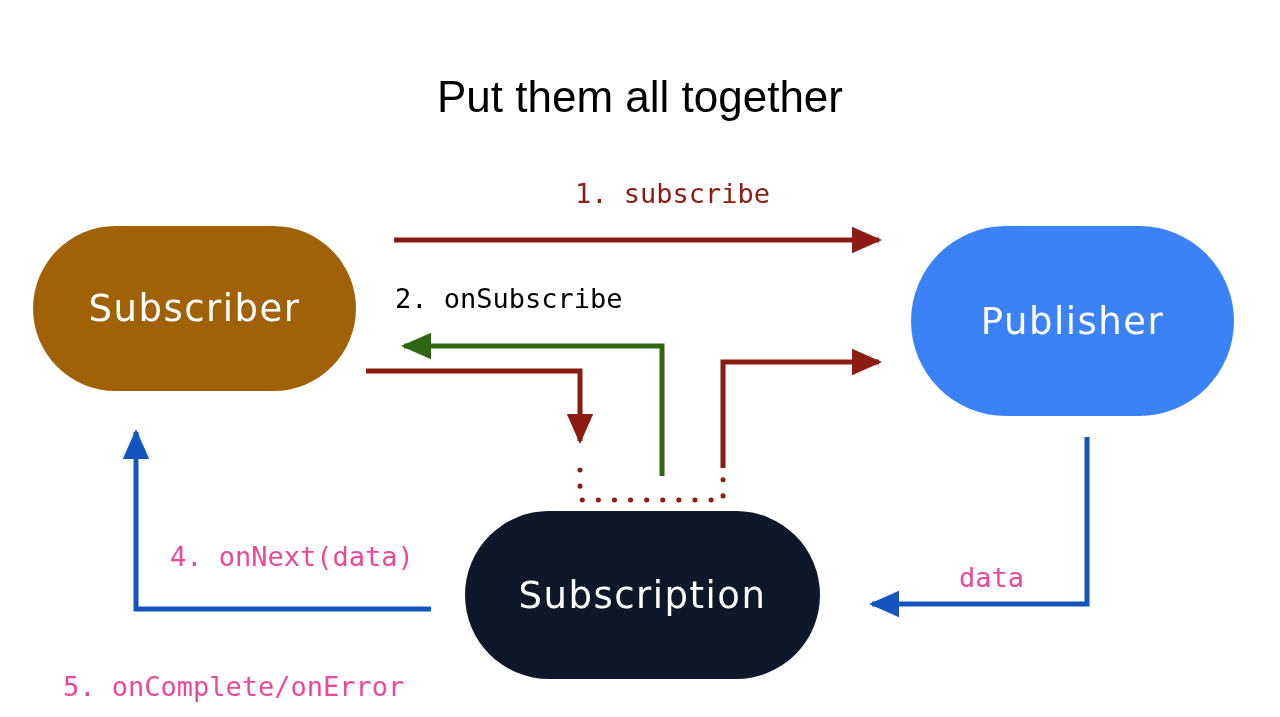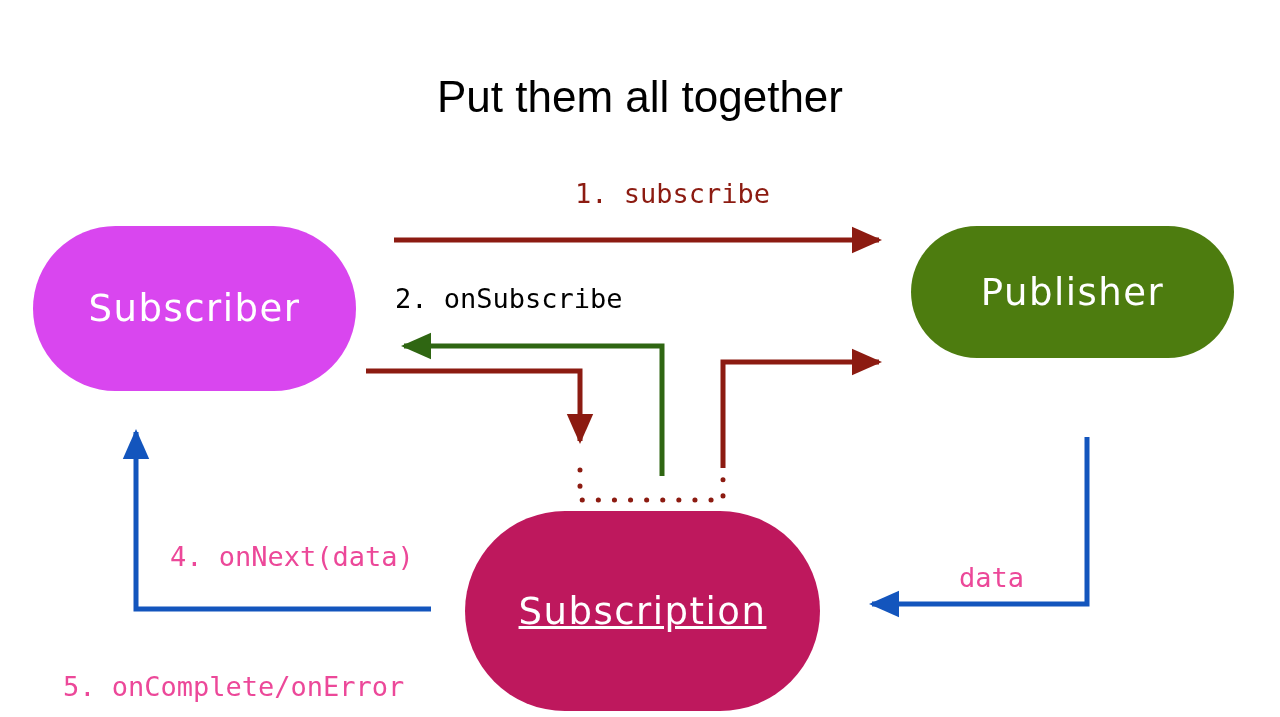--- a/index.html
+++ b/index.html
@@ -49,36 +49,35 @@
     font-size: 37px;
     font-weight: 400;
     letter-spacing: 1.5px;
     box-sizing: border-box;
   }
   #node-subscriber {
     left: 33px;
     top: 226px;
     width: 323px;
     height: 165px;
-    background: #d946ef;
+    background: #a16207;
   }
   #node-publisher {
     left: 911px;
     top: 226px;
     width: 323px;
-    height: 132px;
-    background: #4d7c0f;
+    height: 190px;
+    background: #3b82f6;
   }
   #node-subscription {
     left: 465px;
     top: 511px;
     width: 355px;
-    height: 200px;
-    background: #be185d;
-    text-decoration: underline;
+    height: 168px;
+    background: #0f172a;
   }
   .edge-label {
     position: absolute;
     font-family: "DejaVu Sans Mono", "Liberation Mono", monospace;
     font-size: 27px;
     font-weight: 400;
     white-space: nowrap;
     letter-spacing: 0px;
   }
   .lab-red   { color: #8C1B11; }

